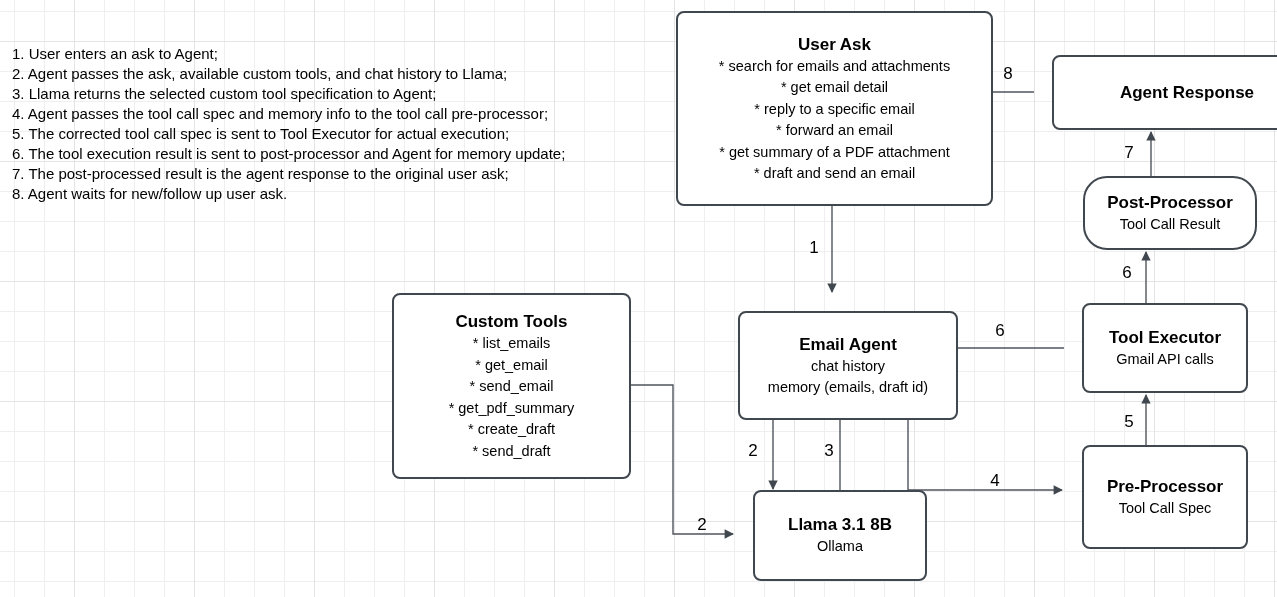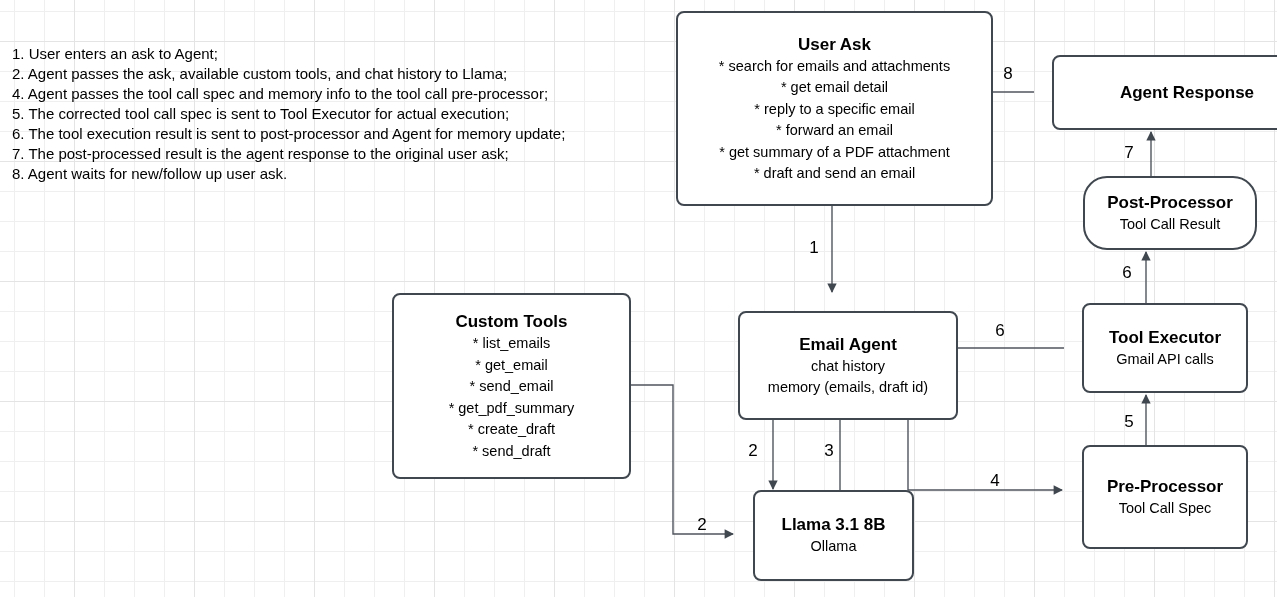--- a/index.html
+++ b/index.html
@@ -34,30 +34,31 @@
     font-size:17px; line-height:17px;
   }
   
   #user-ask       { left:658px;  top:11px;  width:317px; height:195px; }
   #agent-response { left:1034px; top:55px;  width:270px; height:75px;  }
   #post-processor { left:1065px; top:176px; width:174px; height:74px;border-radius:24px;  }
   #tool-executor  { left:1064px; top:303px; width:166px; height:90px;  }
   #pre-processor  { left:1064px; top:445px; width:166px; height:104px;  }
   #email-agent    { left:720px;  top:311px; width:220px; height:109px; }
   #custom-tools   { left:374px;  top:293px; width:239px; height:186px; }
-  #llama          { left:735px;  top:490px; width:161px; height:91px;  }
+  #llama          { left:735px;  top:490px; width:174px; height:91px;  }
 </style>
 </head>
 <body>
 
 <div class="canvas">
 
   <div class="notes">
     <div>1. User enters an ask to Agent;</div>
     <div>2. Agent passes the ask, available custom tools, and chat history to Llama;</div>
+    <div>3. Llama returns the selected custom tool specification to Agent;</div>
     <div>4. Agent passes the tool call spec and memory info to the tool call pre-processor;</div>
     <div>5. The corrected tool call spec is sent to Tool Executor for actual execution;</div>
     <div>6. The tool execution result is sent to post-processor and Agent for memory update;</div>
     <div>7. The post-processed result is the agent response to the original user ask;</div>
     <div>8. Agent waits for new/follow up user ask.</div>
   </div>
 
   <svg class="edges" viewBox="0 0 1277 597">
     <defs>
       <marker id="ah" viewBox="0 0 12 12" refX="10" refY="6" markerWidth="8" markerHeight="8" orient="auto">

